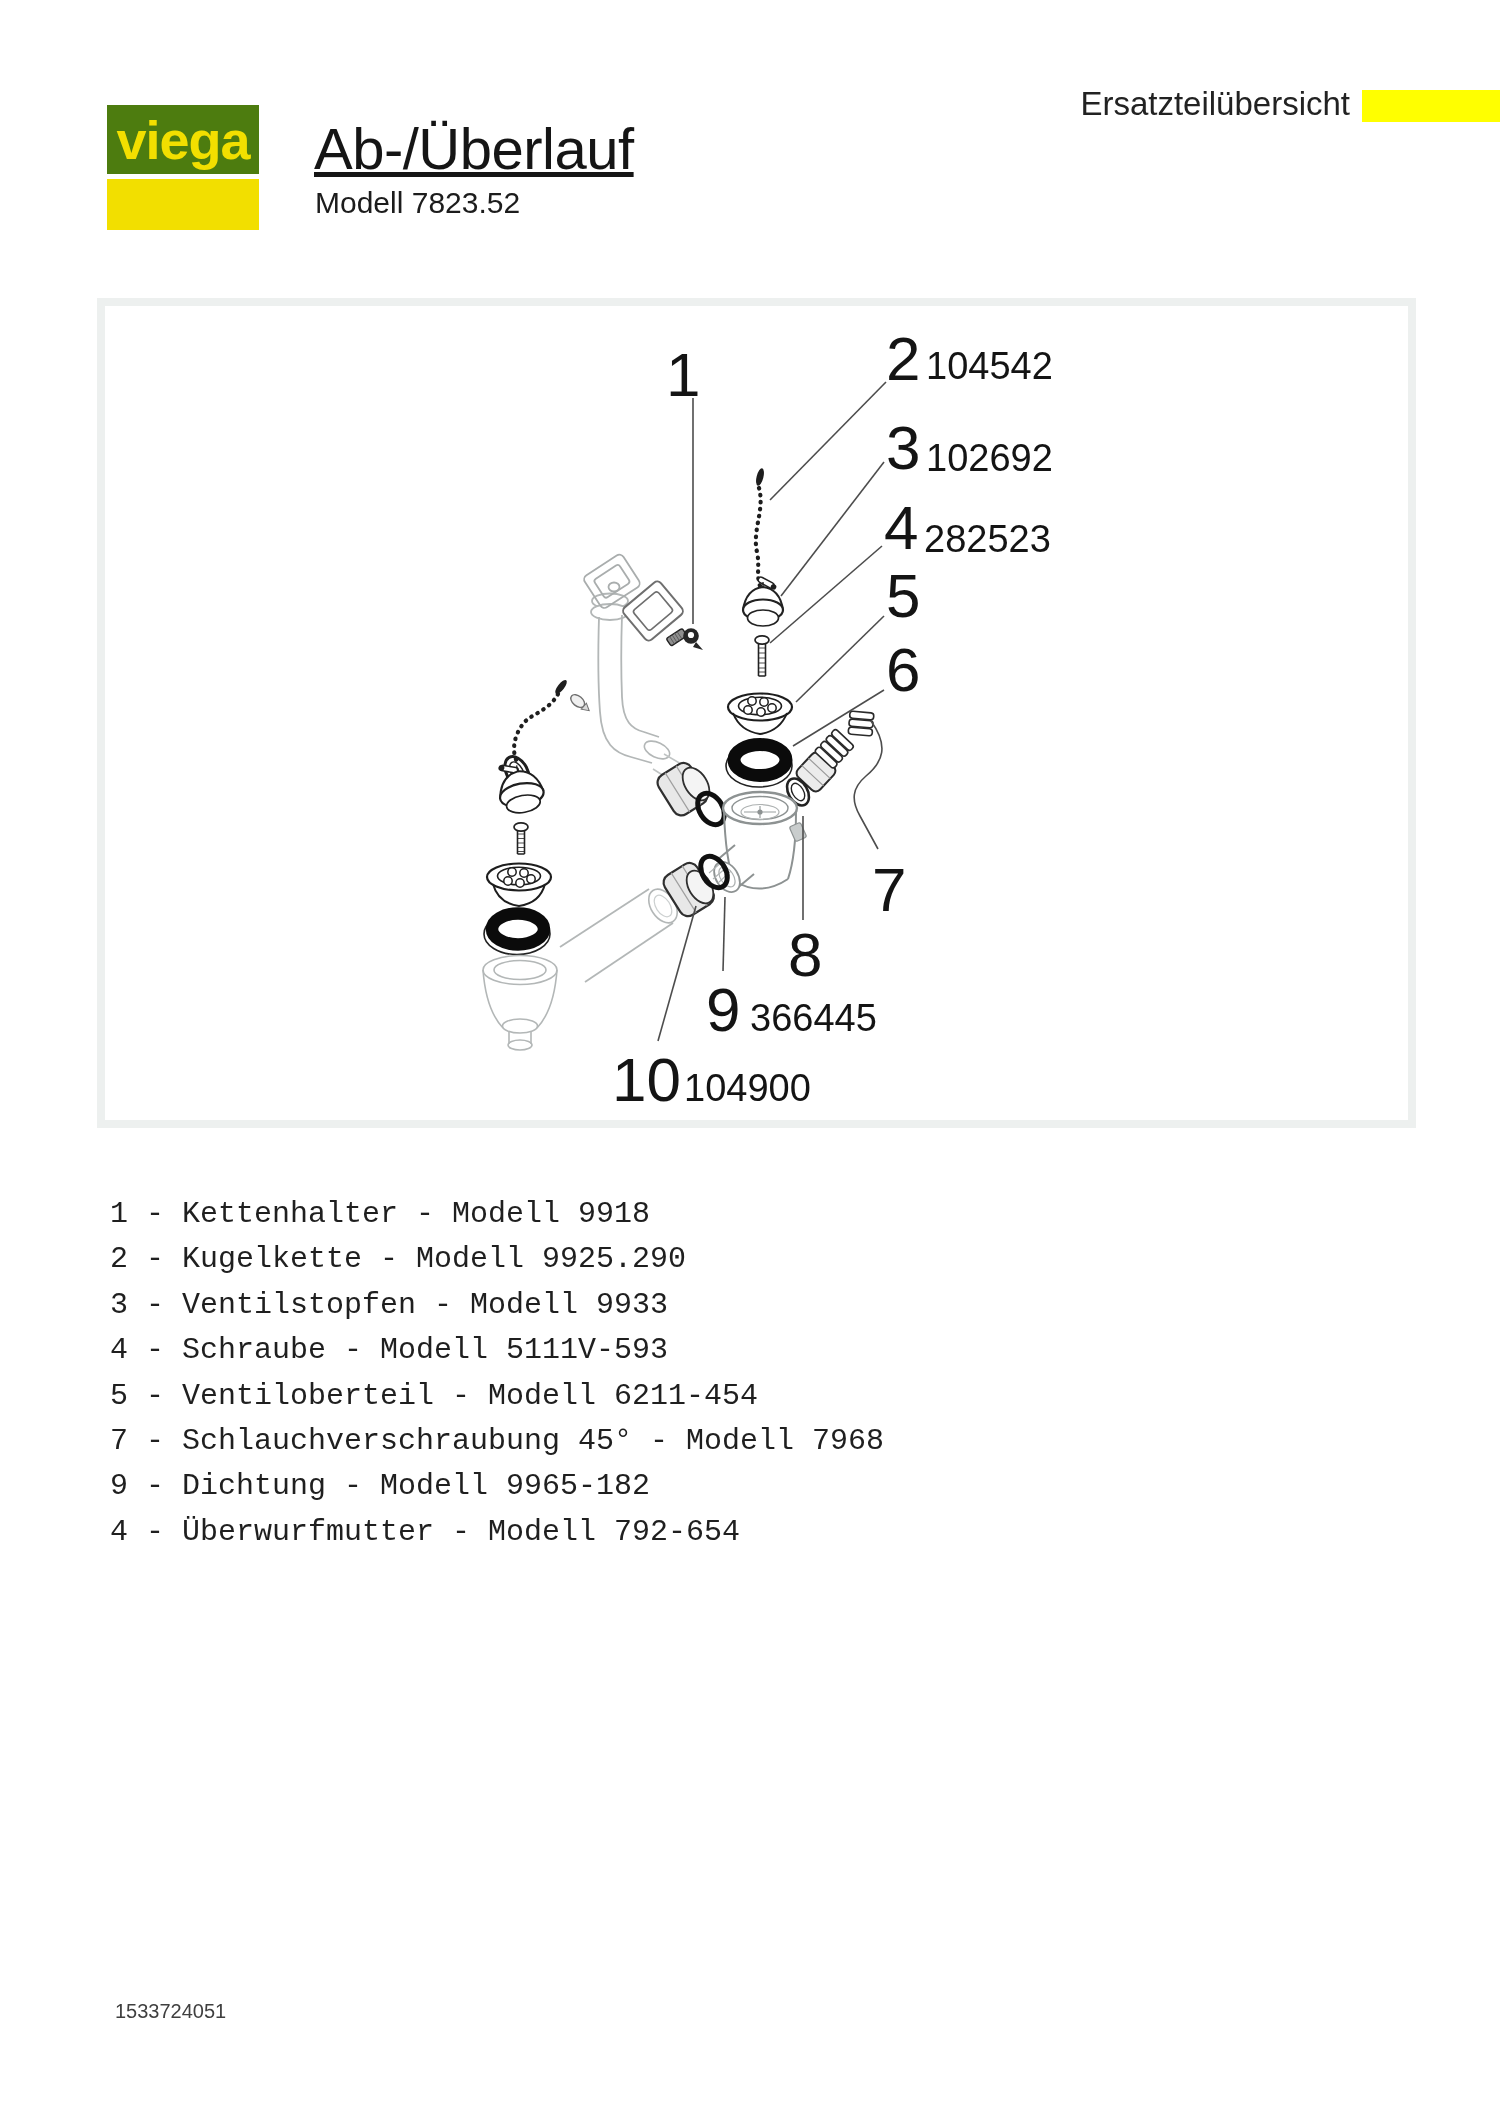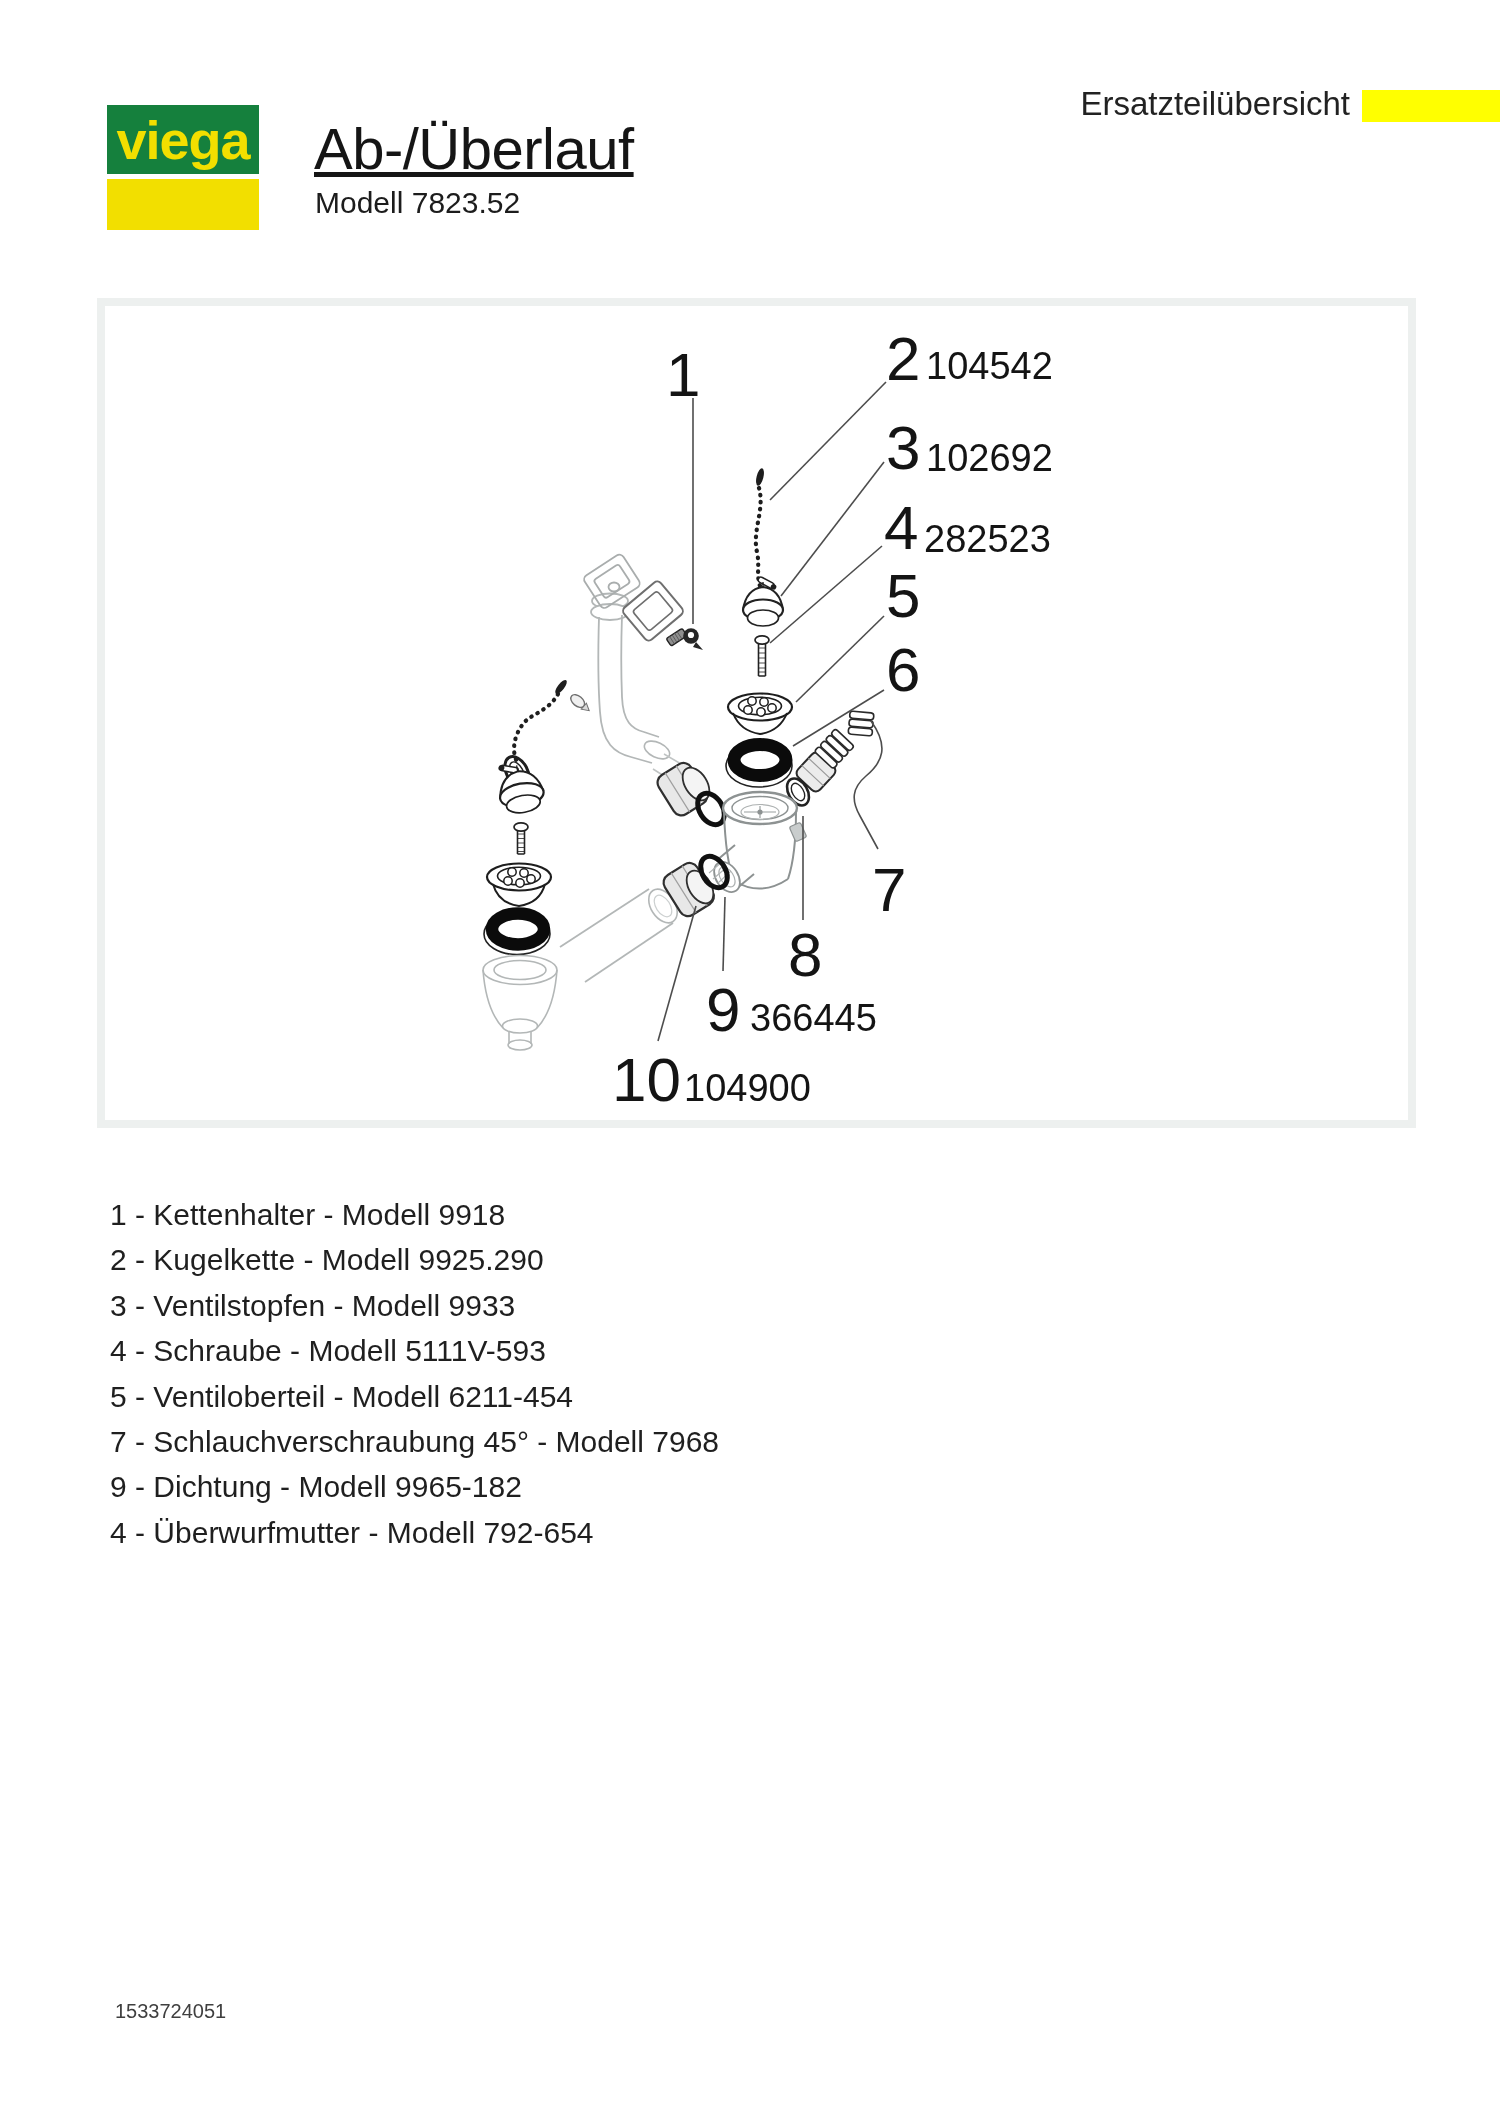--- a/index.html
+++ b/index.html
@@ -1,38 +1,38 @@
 <!DOCTYPE html>
 <html><head>
 <meta charset="utf-8">
 <style>
   html,body{margin:0;padding:0;background:#fff;}
   #page{position:relative;width:1500px;height:2123px;background:#ffffff;
         font-family:"Liberation Sans", sans-serif;color:#1a1a1a;overflow:hidden;}
   .abs{position:absolute;}
   
-  #logo-black{left:107px;top:105px;width:152px;height:69px;background:#15803d;
+  #logo-black{left:107px;top:105px;width:152px;height:69px;background:#4d7c0f;
               display:flex;align-items:center;justify-content:center;}
   #logo-text{color:#f2df00;font-size:54px;font-weight:700;letter-spacing:-1px;line-height:1;}
   #logo-yellow{left:107px;top:179px;width:152px;height:51px;background:#f2df00;}
   #page-title{left:314px;top:120px;font-size:58px;line-height:58px;letter-spacing:-0.5px;color:#151515;text-decoration:underline;}
   #page-subtitle{left:315px;top:188px;font-size:30px;line-height:30px;color:#1c1c1c;}
   #corner-label{right:150px;top:87px;font-size:33px;line-height:33px;color:#222;}
   #corner-bar{left:1362px;top:90px;width:138px;height:32px;background:#ffff00;}
   
   #diagram-panel{left:97px;top:298px;width:1319px;height:830px;box-sizing:border-box;
                  border:8px solid #edf0ef;background:#ffffff;}
   #diagram-panel svg{display:block;width:100%;height:100%;}
   svg text{font-family:"Liberation Sans", sans-serif;fill:#141414;}
   .callout-num{font-size:62px;}
   .callout-code{font-size:38px;}
   .leader{stroke:#4d4d4d;stroke-width:1.6;fill:none;}
   
   #parts-list{left:110px;top:1192px;font-size:30px;color:#1f1f1f;}
-  #parts-list .row{height:45.4px;line-height:45.4px;white-space:nowrap;}
+  #parts-list .row{height:45.4px;line-height:45.4px;white-space:nowrap;font-family:Liberation Mono, monospace;}
   
   #footer-code{left:115px;top:2000px;font-size:20px;color:#3f3f3f;}
 </style>
 </head>
 <body>
 
 <div id="page">
 
   <div class="abs" id="logo-black">
     <span id="logo-text">viega</span>

